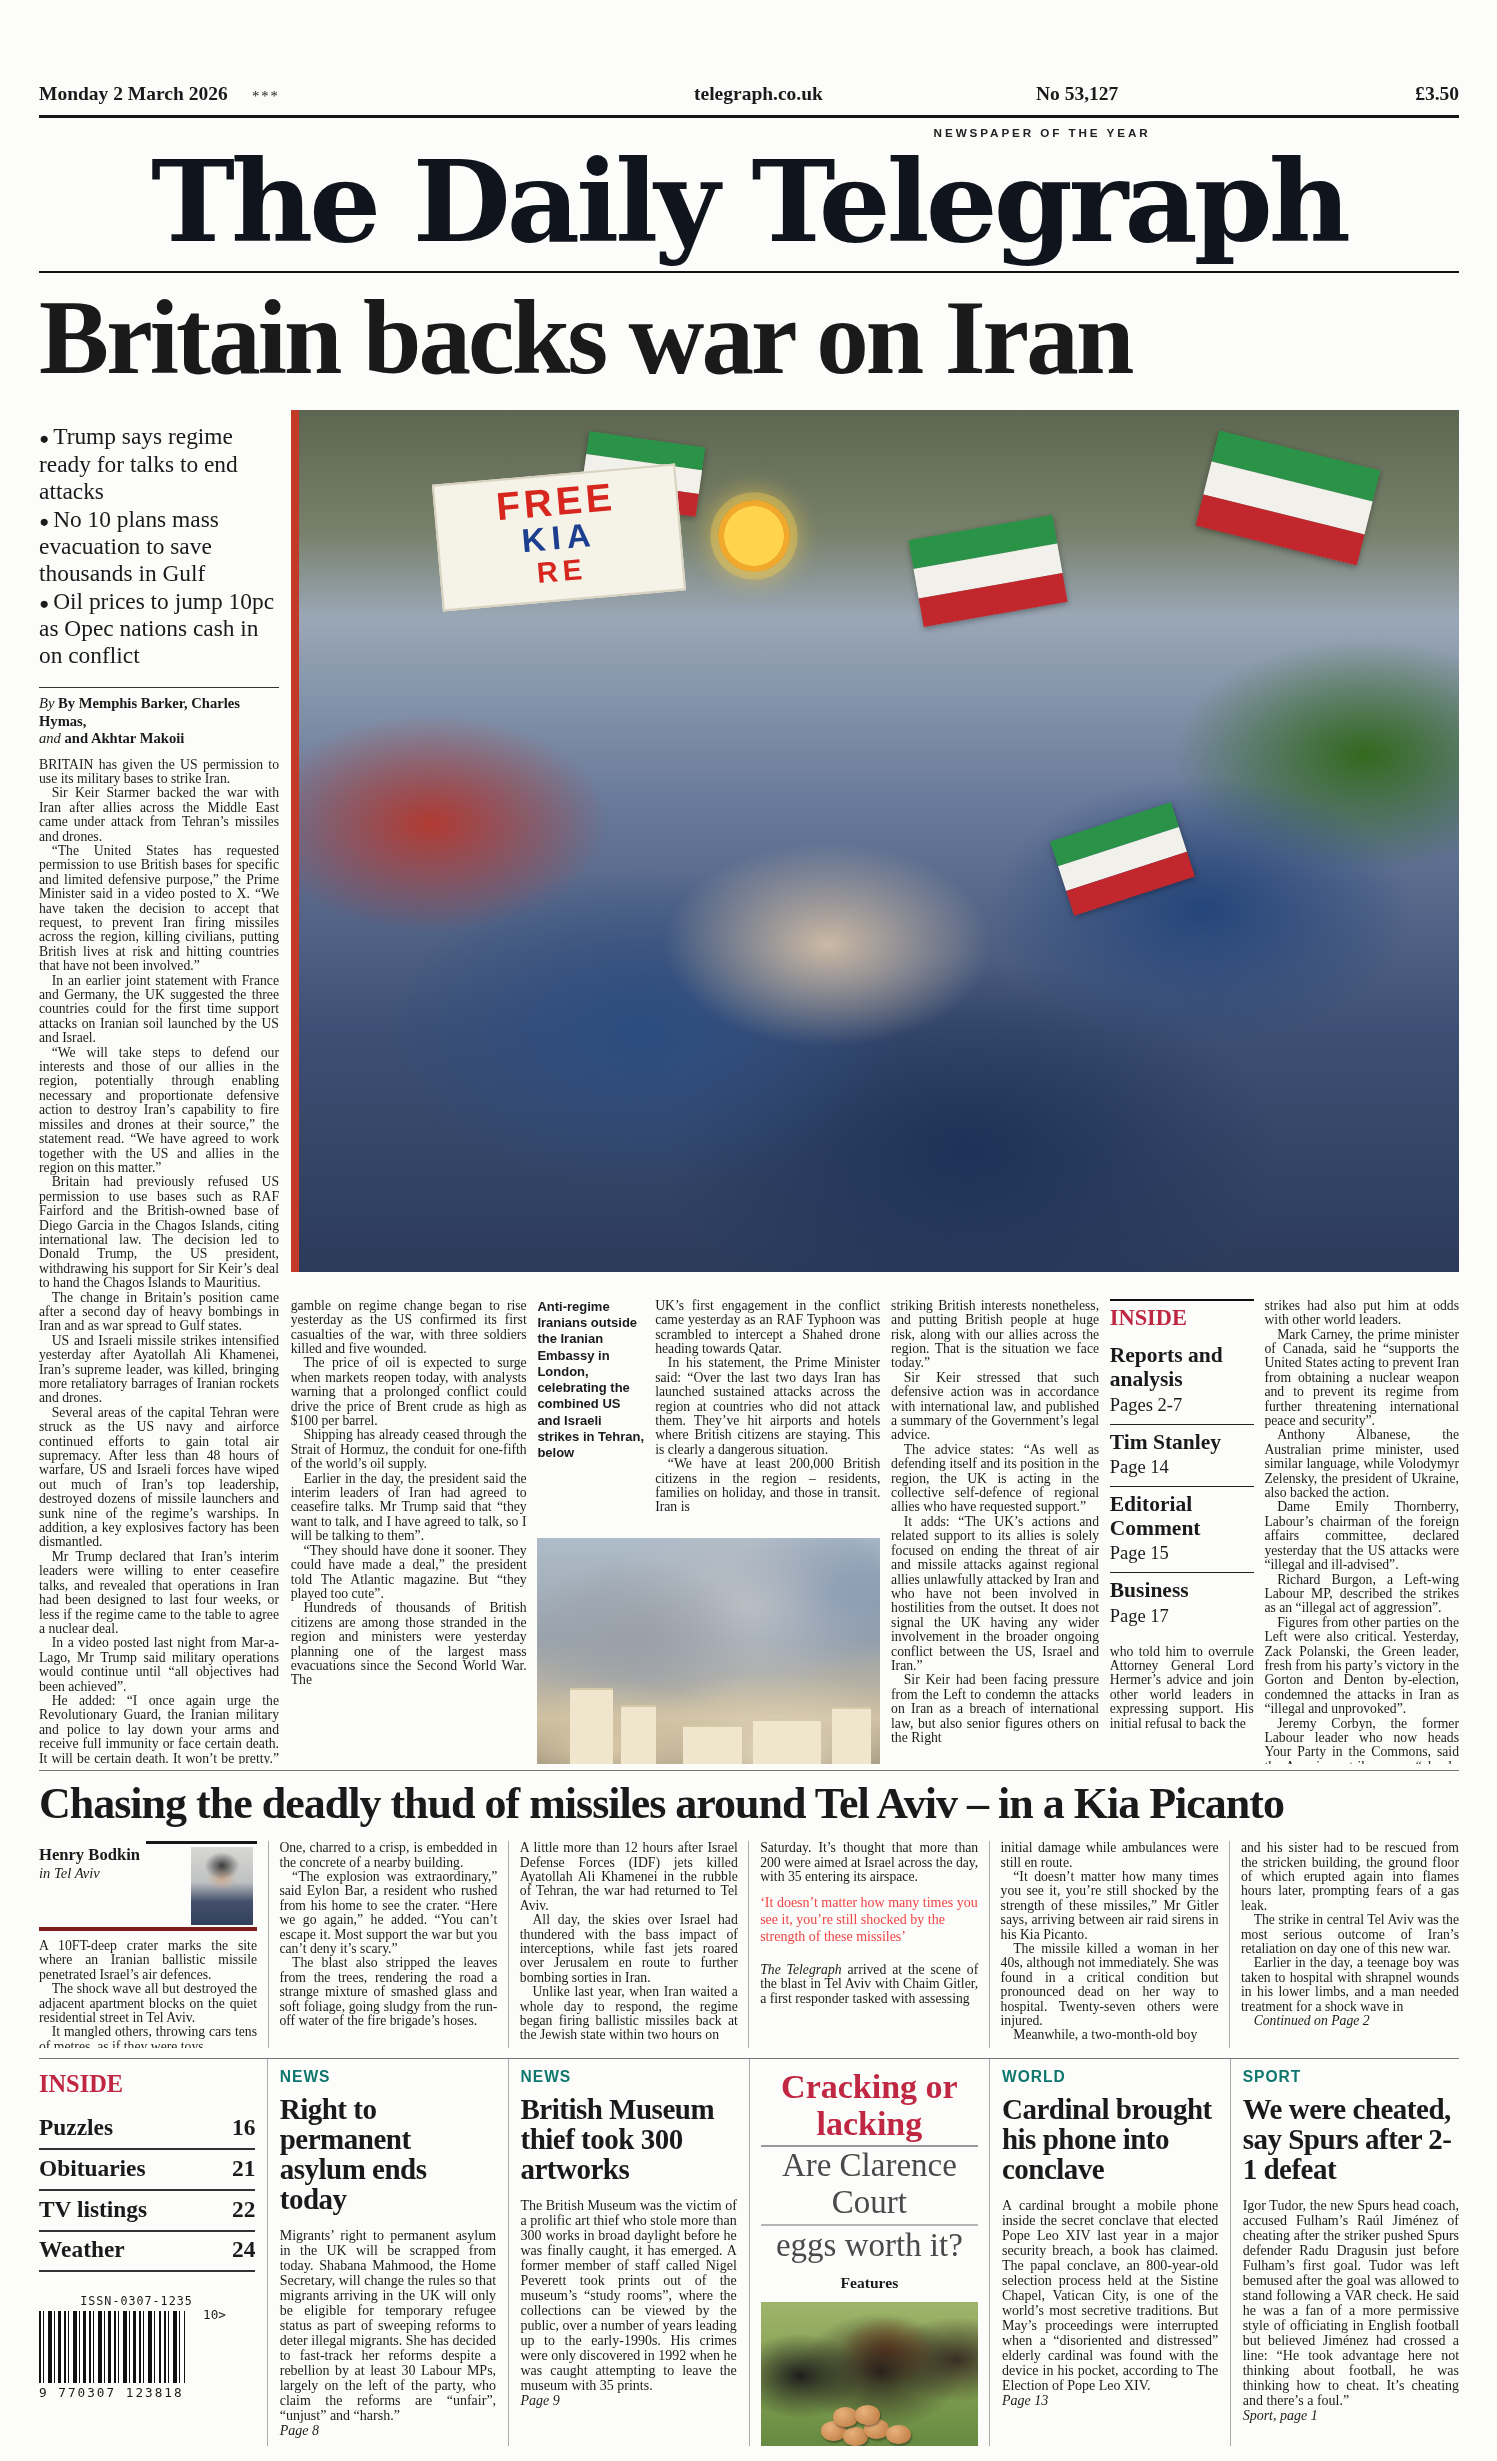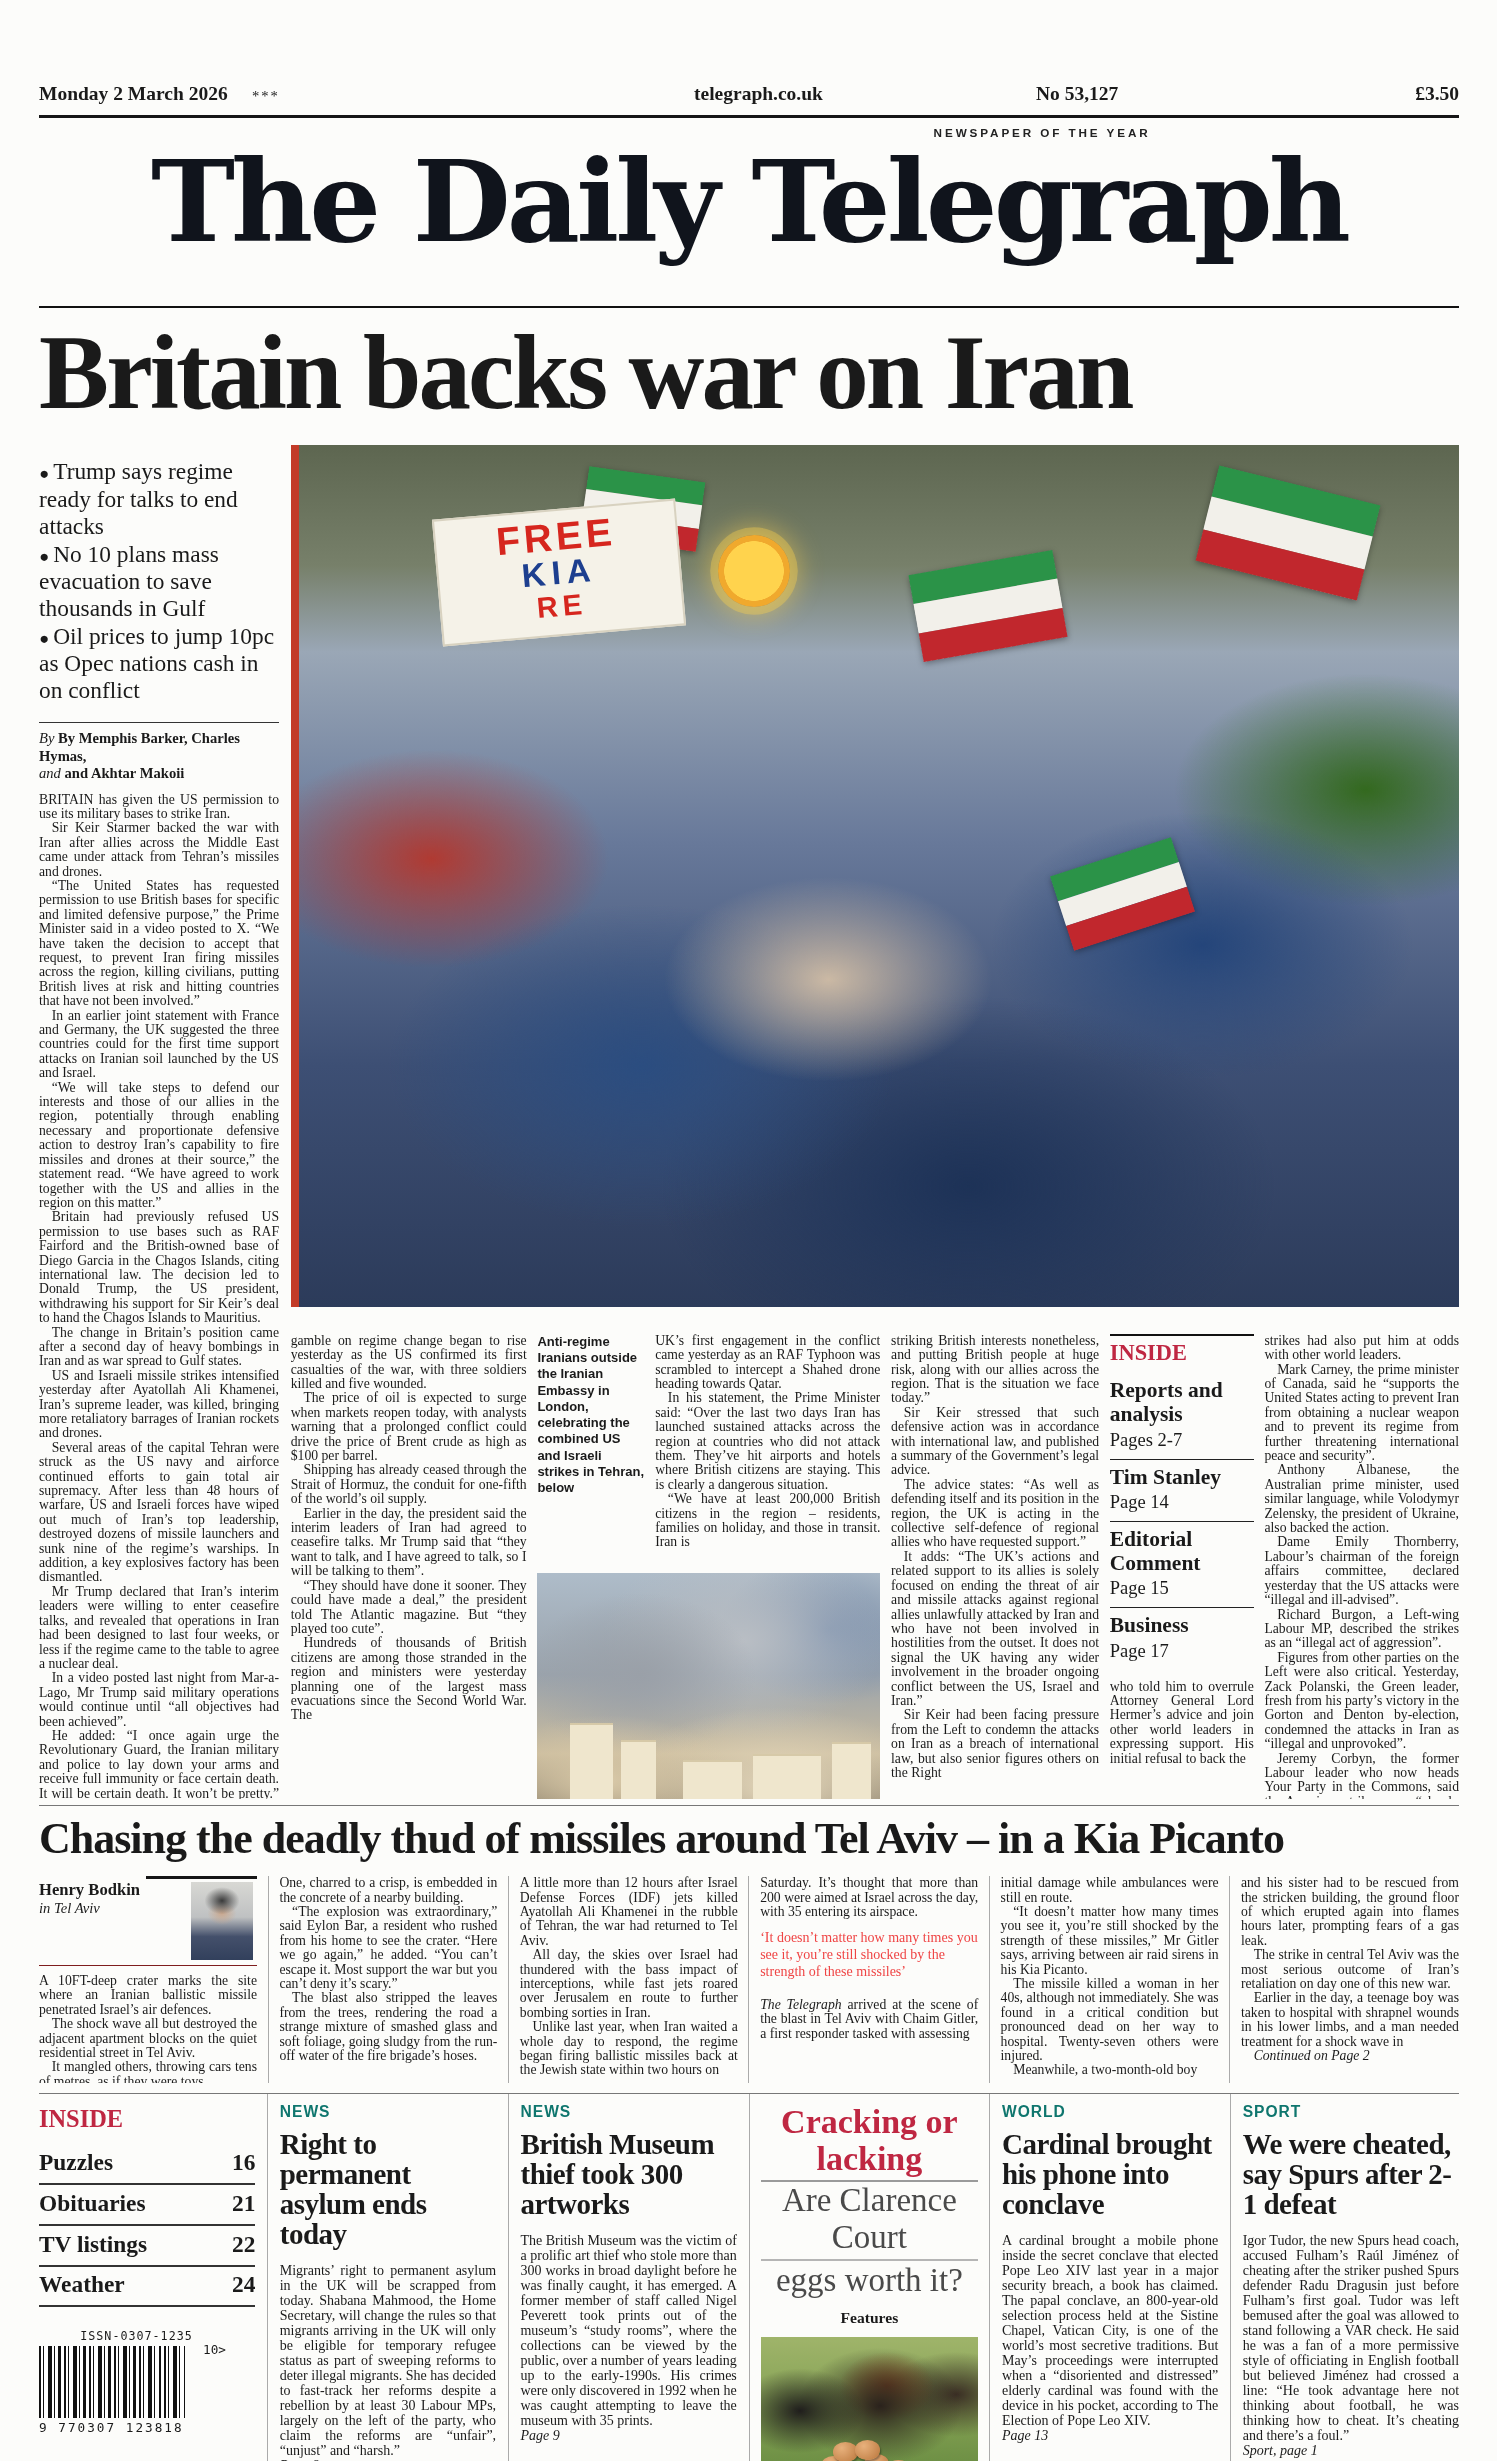--- a/index.html
+++ b/index.html
@@ -12,21 +12,21 @@
   
   .topbar { position:relative; height:115px; font-size:19.5px; font-weight:bold; }
   .topbar .tb { position:absolute; bottom:9.8px; white-space:nowrap; }
   .tb-date { left:0; }
   .tb-stars { left:213px; font-weight:normal; font-size:14.6px; letter-spacing:2px; }
   .tb-site { left:655px; }
   .tb-issue { left:997px; }
   .tb-price { right:0; }
   .rule-thick { border-top:3.9px solid #161616; }
   
-  .masthead { position:relative; height:188px; }
+  .masthead { position:relative; height:153px; }
   .mast-tag { position:absolute; top:7.8px; left:63%; font-family:"Liberation Sans",sans-serif;
               font-size:11.7px; letter-spacing:2.9px; color:#222; font-weight:bold; }
   .mast-title { position:absolute; left:0; right:0; top:21.5px; text-align:center;
                 font-family:"DejaVu Serif", serif; font-weight:900; font-size:113px;
                 letter-spacing:-3.9px; line-height:1.1; color:#10141c; }
   .rule-thin { border-top:2px solid #111; }
   
   .headline { font-size:105px; font-weight:bold; letter-spacing:-2.9px; line-height:1.08;
               padding:7.8px 0 15.6px; white-space:nowrap; }
   
@@ -94,21 +94,21 @@
   .insideTop .pg { font-size:18.5px; line-height:1.2; padding-top:2px; }
   .a5cont { margin-top:9.8px; }
   
   .telaviv { border-top:1px solid #777; margin-top:5.9px; }
   .ta-head { font-size:44px; font-weight:bold; letter-spacing:-1px; padding:7.8px 0 11.7px; white-space:nowrap; }
   .ta-cols { display:flex; height:207px; overflow:hidden; }
   .ta-col { flex:1; padding:0 10.7px; overflow:hidden; }
   .ta-col + .ta-col { border-left:1px solid #aaa; }
   .ta-col:first-child { padding-left:0; }
   .ta-col:last-child { padding-right:0; }
-  .ta-by { position:relative; height:90px; border-bottom:1px solid #7f1d1d; margin-bottom:7.8px; }
+  .ta-by { position:relative; height:90px; border-bottom:4px solid #7f1d1d; margin-bottom:7.8px; }
   .ta-by .nm { font-weight:bold; font-size:16.6px; padding-top:3.9px; }
   .ta-by .loc { font-style:italic; font-size:14.6px; }
   .ta-by .rulebit { position:absolute; top:0; left:107px; right:0; border-top:3.9px solid #161616; }
   .headshot { position:absolute; right:3.9px; top:5.9px; width:62px; height:78px;
      background:
        radial-gradient(25px 19.5px at 50% 24%, #3a3a3a 0%, rgba(58,58,58,0) 70%),
        radial-gradient(19.5px 15.6px at 50% 40%, #caa88f 0%, rgba(202,168,143,0) 75%),
        linear-gradient(180deg,#d8d8d4 0%, #bfc1c2 45%, #44506b 70%, #32405c 100%); }
   .pullquote { font-size:14px; line-height:1.22; color:#ef4444; padding:9.8px 0; }
   .ta-note { font-size:13.7px; line-height:14.4px; text-align:justify; padding-top:7.8px; }

